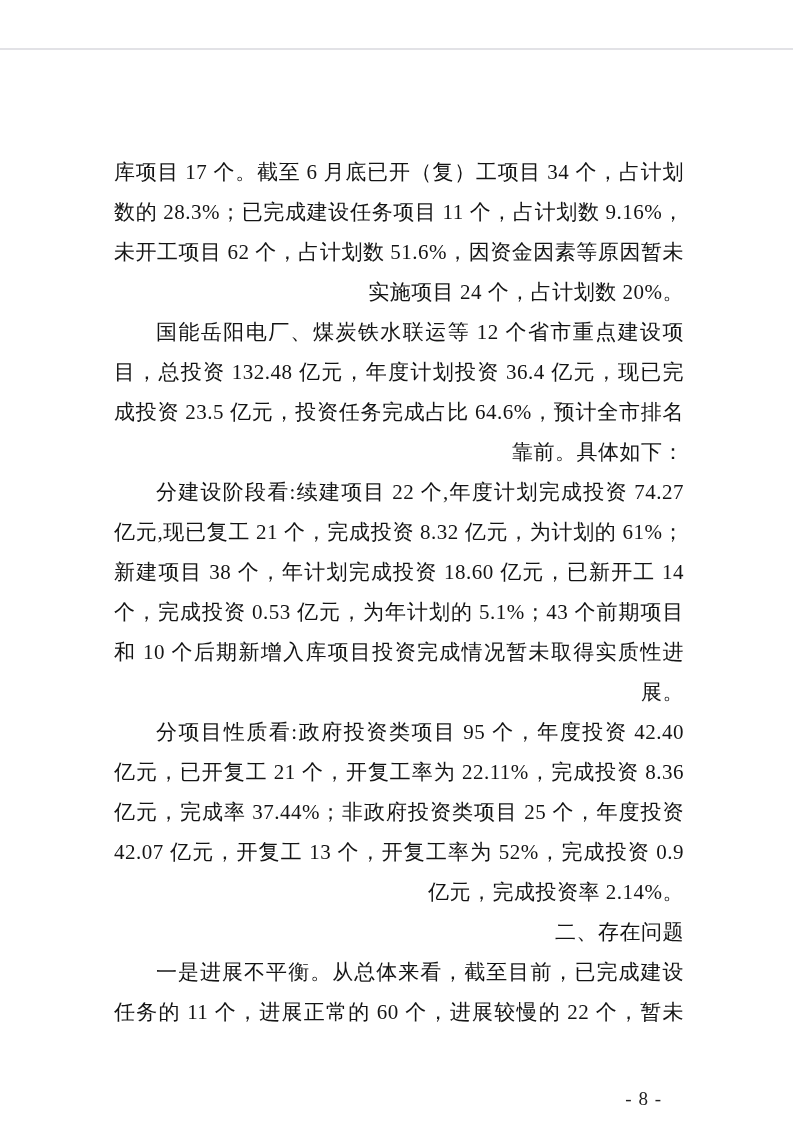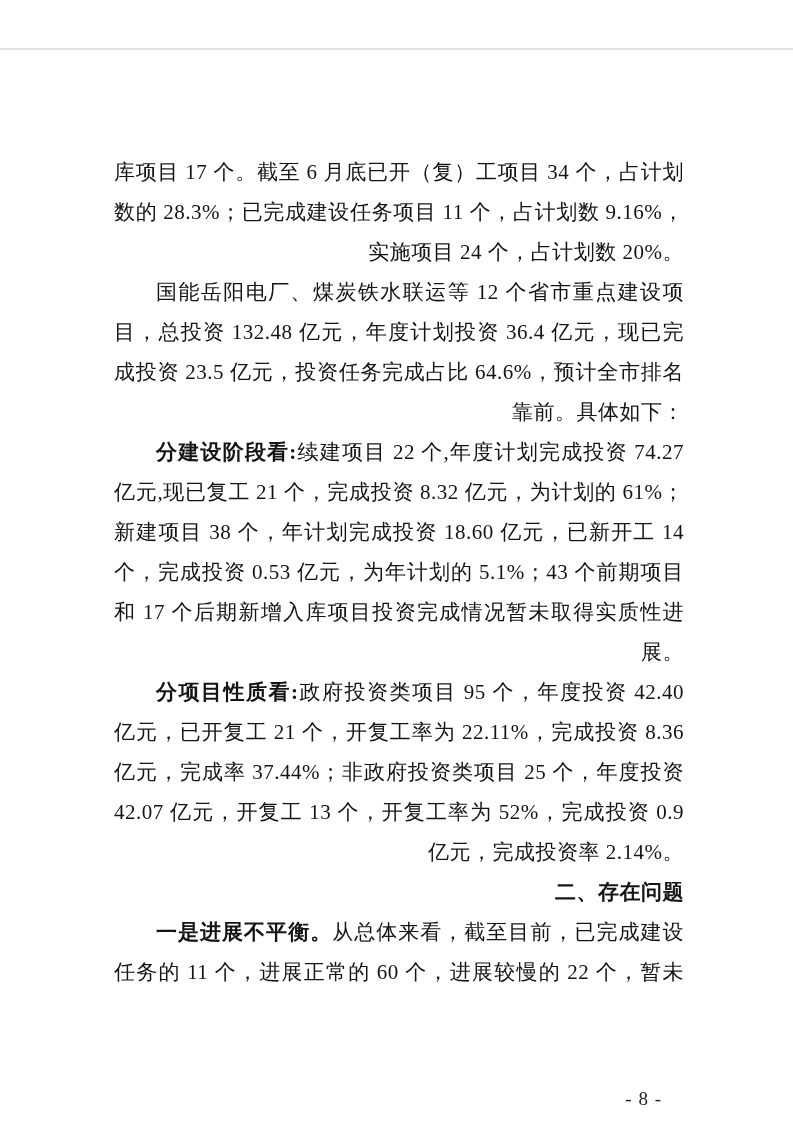--- a/index.html
+++ b/index.html
@@ -39,49 +39,50 @@
   }
   .line.justify {
     text-align: justify;
     text-align-last: justify;
     text-justify: inter-ideograph;
   }
   .line.indent {
     text-indent: 2em;
   }
   .seg.bold {
-    font-weight: 700;
+    font-weight: 400;
   }
   .footer-pagenum {
     position: absolute;
     top: 1040px;
     right: 131px;
     font-size: 19px;
     letter-spacing: 1px;
     color: #222222;
   }
 </style>
 </head>
 <body>
 
 <div class="page">
   <div class="top-edge"></div>
   <div class="body-text" id="doc-body">
       <div class="line justify"><span class="seg">库项目 17 个。截至 6 月底已开（复）工项目 34 个，占计划</span></div>
       <div class="line justify"><span class="seg">数的 28.3%；已完成建设任务项目 11 个，占计划数 9.16%，</span></div>
+      <div class="line justify"><span class="seg">未开工项目 62 个，占计划数 51.6%，因资金因素等原因暂未</span></div>
       <div class="line"><span class="seg">实施项目 24 个，占计划数 20%。</span></div>
       <div class="line justify indent"><span class="seg">国能岳阳电厂、煤炭铁水联运等 12 个省市重点建设项</span></div>
       <div class="line justify"><span class="seg">目，总投资 132.48 亿元，年度计划投资 36.4 亿元，现已完</span></div>
       <div class="line justify"><span class="seg">成投资 23.5 亿元，投资任务完成占比 64.6%，预计全市排名</span></div>
       <div class="line"><span class="seg">靠前。具体如下：</span></div>
       <div class="line justify indent"><span class="seg bold">分建设阶段看:</span><span class="seg">续建项目 22 个,年度计划完成投资 74.27</span></div>
       <div class="line justify"><span class="seg">亿元,现已复工 21 个，完成投资 8.32 亿元，为计划的 61%；</span></div>
       <div class="line justify"><span class="seg">新建项目 38 个，年计划完成投资 18.60 亿元，已新开工 14</span></div>
       <div class="line justify"><span class="seg">个，完成投资 0.53 亿元，为年计划的 5.1%；43 个前期项目</span></div>
-      <div class="line justify"><span class="seg">和 17 个后期新增入库项目投资完成情况暂未取得实质性进</span></div>
+      <div class="line justify"><span class="seg">和 10 个后期新增入库项目投资完成情况暂未取得实质性进</span></div>
       <div class="line"><span class="seg">展。</span></div>
       <div class="line justify indent"><span class="seg bold">分项目性质看:</span><span class="seg">政府投资类项目 95 个，年度投资 42.40</span></div>
       <div class="line justify"><span class="seg">亿元，已开复工 21 个，开复工率为 22.11%，完成投资 8.36</span></div>
       <div class="line justify"><span class="seg">亿元，完成率 37.44%；非政府投资类项目 25 个，年度投资</span></div>
       <div class="line justify"><span class="seg">42.07 亿元，开复工 13 个，开复工率为 52%，完成投资 0.9</span></div>
       <div class="line"><span class="seg">亿元，完成投资率 2.14%。</span></div>
       <div class="line indent"><span class="seg bold">二、存在问题</span></div>
       <div class="line justify indent"><span class="seg bold">一是进展不平衡。</span><span class="seg">从总体来看，截至目前，已完成建设</span></div>
       <div class="line justify"><span class="seg">任务的 11 个，进展正常的 60 个，进展较慢的 22 个，暂未</span></div>
     </div>

